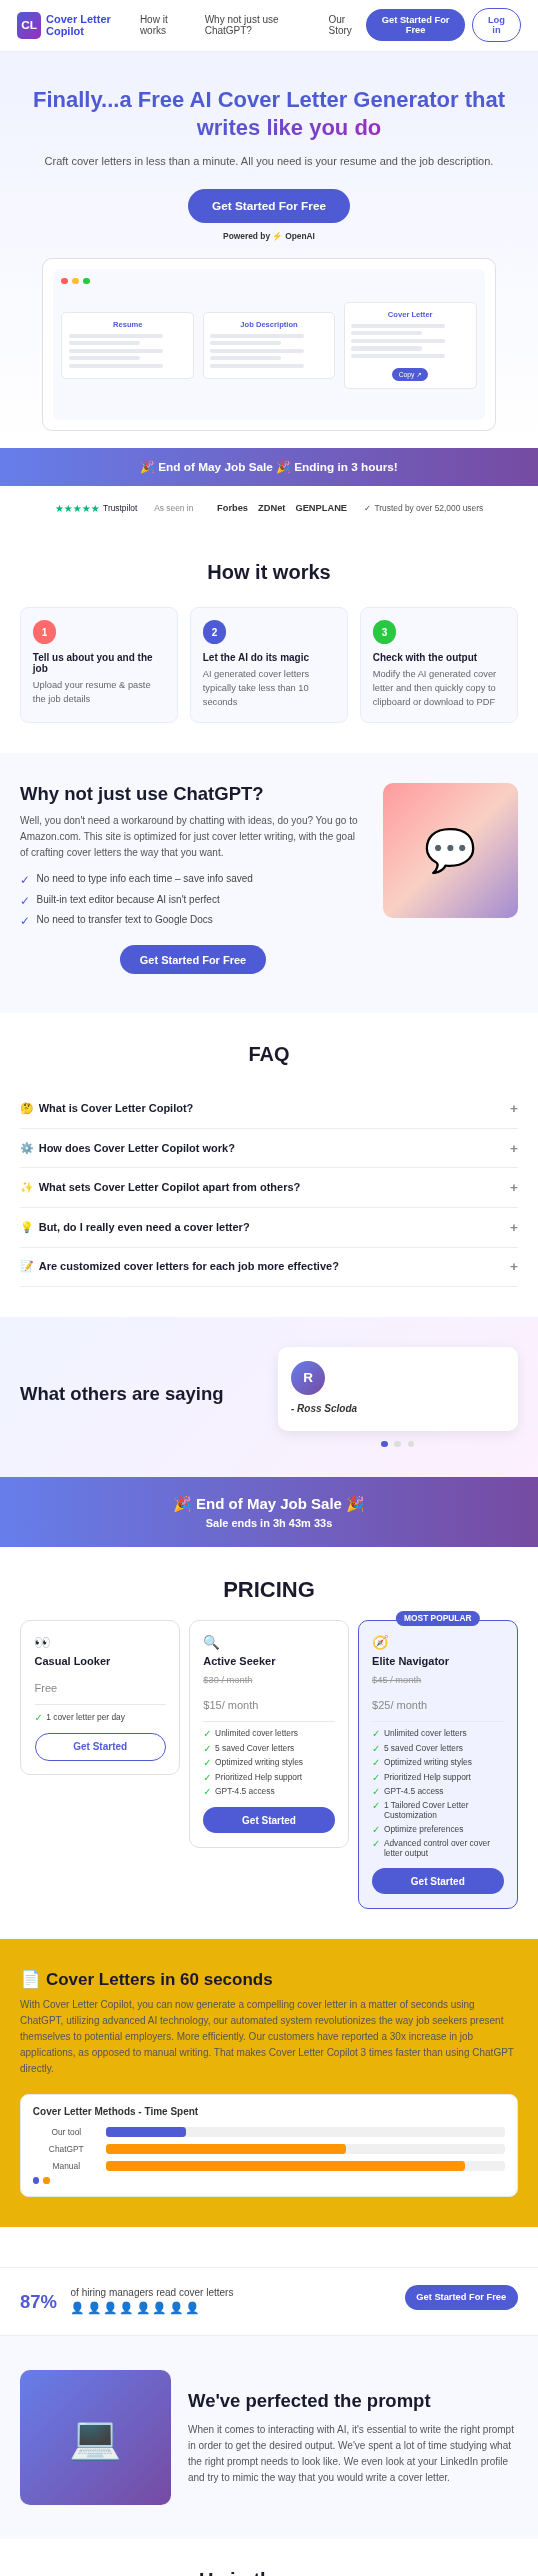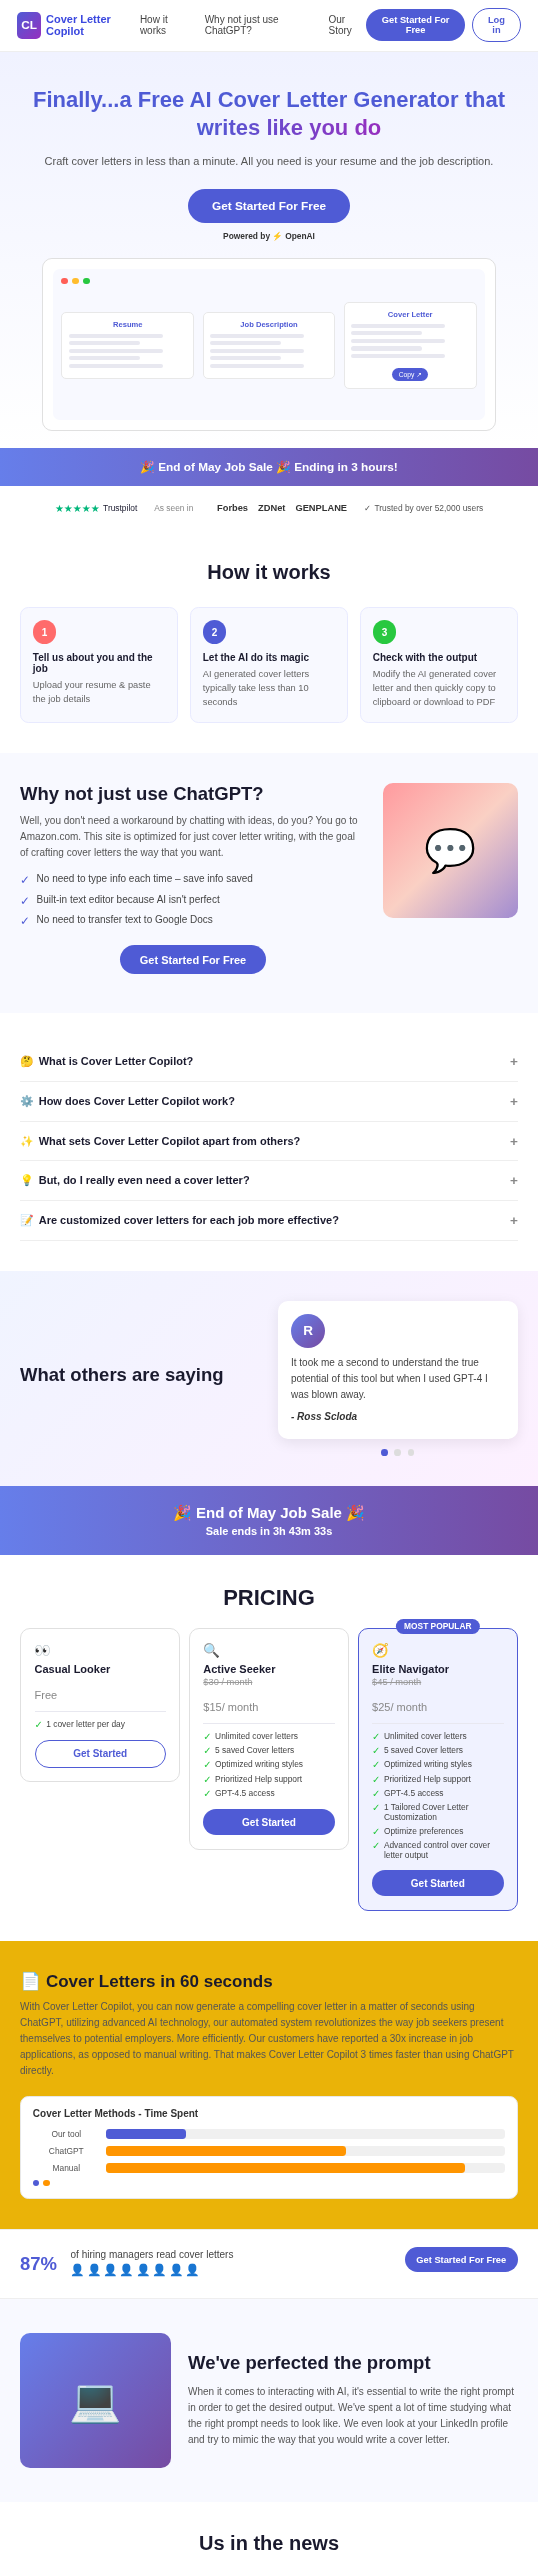--- a/index.html
+++ b/index.html
@@ -103,21 +103,21 @@
     .sale-banner2-title { font-size: 15px; font-weight: 800; }
     .sale-banner2-sub { font-size: 11px; font-weight: 600; margin-top: 3.4px; }
 
     
     .pricing-section { padding: 30px 20px; text-align: center; }
     .pricing-title { font-size: 22px; font-weight: 800; margin-bottom: 5px; }
     .pricing-cards { display: flex; gap: 8.4px; margin-top: 17px; align-items: flex-start; }
     .pricing-card { flex: 1; border-radius: 10px; border: 1.7px solid #e0e0e0; padding: 13.5px; text-align: left; position: relative; }
     .pricing-card.featured { border-color: #4f5bd5; background: #f0f2ff; }
     .pricing-card.featured .best-badge { position: absolute; top: -10px; left: 50%; transform: translateX(-50%); background: #4f5bd5; color: #fff; font-size: 8.4px; font-weight: 700; padding: 2.5px 8.4px; border-radius: 8.4px; white-space: nowrap; }
-    .pricing-card-name { font-size: 11px; font-weight: 700; margin-bottom: 2px; }
+    .pricing-card-name { font-size: 11px; font-weight: 700; margin-bottom: 8px; }
     .pricing-card-emoji { font-size: 13.5px; margin-bottom: 5px; }
     .pricing-price { font-size: 18.5px; font-weight: 800; color: #4f5bd5; margin: 6.7px 0; }
     .pricing-price span { font-size: 11px; font-weight: 400; color: #888; }
     .pricing-old-price { font-size: 9.3px; color: #999; text-decoration: line-through; }
     .pricing-feature { font-size: 8.4px; color: #444; margin-bottom: 3.4px; display: flex; align-items: flex-start; gap: 3.4px; }
     .pricing-feature .cf { color: #28c840; font-size: 10px; }
     .pricing-btn { display: block; text-align: center; background: #4f5bd5; color: #fff; border-radius: 17px; padding: 7.6px; font-size: 10px; font-weight: 700; margin-top: 10px; cursor: pointer; border: none; width: 100%; }
     .pricing-btn.outline { background: #fff; color: #4f5bd5; border: 1.7px solid #4f5bd5; }
     .pricing-divider { border: none; border-top: 0.8px solid #e8e8f0; margin: 6.7px 0; }
 
@@ -131,21 +131,21 @@
     .chart-row { display: flex; align-items: center; gap: 6.7px; margin-bottom: 6.7px; font-size: 8.4px; }
     .chart-label { width: 67px; color: #555; text-align: center; }
     .chart-bar-bg { flex: 1; background: #f0f0f0; border-radius: 3.4px; height: 10px; }
     .chart-bar { height: 10px; border-radius: 3.4px; }
     .chart-bar.purple { background: #4f5bd5; }
     .chart-bar.orange { background: #ff9500; }
     .chart-dots { display: flex; gap: 3.4px; margin-top: 3.4px; }
     .chart-dot { width: 6.7px; height: 6.7px; border-radius: 50%; }
 
     
-    .hiring-banner { background: #fff; padding: 17px 20px; display: flex; align-items: center; gap: 13.5px; border-top: 0.8px solid #eee; border-bottom: 0.8px solid #eee; }
+    .hiring-banner { background: #fff; padding: 17px 20px; display: flex; align-items: center; gap: 13.5px; border-top: 0.8px solid #eee; border-bottom: 0.8px solid #eee; margin-top: 40px; }
     .hiring-stat { font-size: 18.5px; font-weight: 800; color: #4f5bd5; }
     .hiring-text { font-size: 10px; color: #444; line-height: 1.5; flex: 1; }
     .hiring-people { display: flex; flex-wrap: wrap; gap: 1.7px; }
     .hiring-person { font-size: 11.8px; }
     .hiring-btn-wrap { flex-shrink: 0; }
 
     
     .prompt-section { padding: 34px 20px; background: #f8f9ff; display: flex; gap: 17px; align-items: center; }
     .prompt-visual { width: 151px; flex-shrink: 0; }
     .prompt-visual-box { background: linear-gradient(135deg, #667eea, #764ba2); border-radius: 10px; height: 135px; display: flex; align-items: center; justify-content: center; position: relative; overflow: hidden; }
@@ -294,20 +294,21 @@
     </div>
     <div class="chatgpt-visual">
       <div class="chatgpt-visual-box">
         <span style="font-size:42px;">💬</span>
       </div>
     </div>
   </div>
 </section>
 
 <section class="faq-section">
+  <h2 class="section-title">FAQ</h2>
   <div class="faq-item">
     <div class="faq-q">
       <span><span class="faq-emoji">🤔</span><span>What is Cover Letter Copilot?</span></span>
       <span class="faq-icon">+</span>
     </div>
   </div>
   <div class="faq-item">
     <div class="faq-q">
       <span><span class="faq-emoji">⚙️</span><span>How does Cover Letter Copilot work?</span></span>
       <span class="faq-icon">+</span>
@@ -333,21 +334,20 @@
   </div>
 </section>
 
 <section class="testimonial-section">
   <div class="testimonial-left">
     <h2>What others are saying</h2>
   </div>
   <div class="testimonial-right">
     <div class="testimonial-card">
       <div class="testimonial-avatar">R</div>
-      <p>It took me a second to understand the true potential of this tool but when I used GPT-4 I was blown away.</p>
       <p class="testimonial-author">- Ross Scloda</p>
     </div>
     <div class="testimonial-nav">
       <div class="t-dot active"></div>
       <div class="t-dot"></div>
       <div class="t-dot"></div>
     </div>
   </div>
 </section>
 

